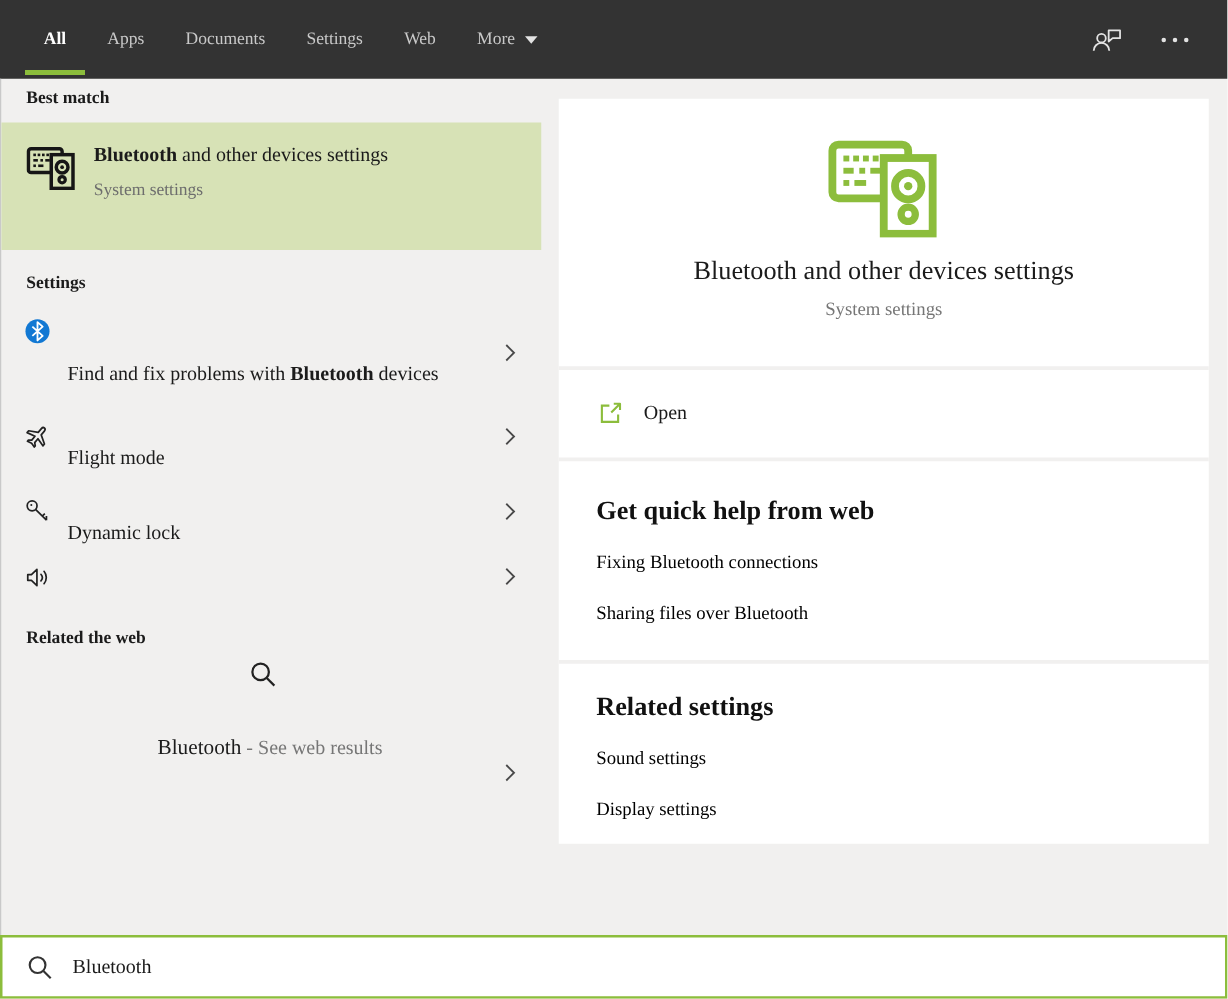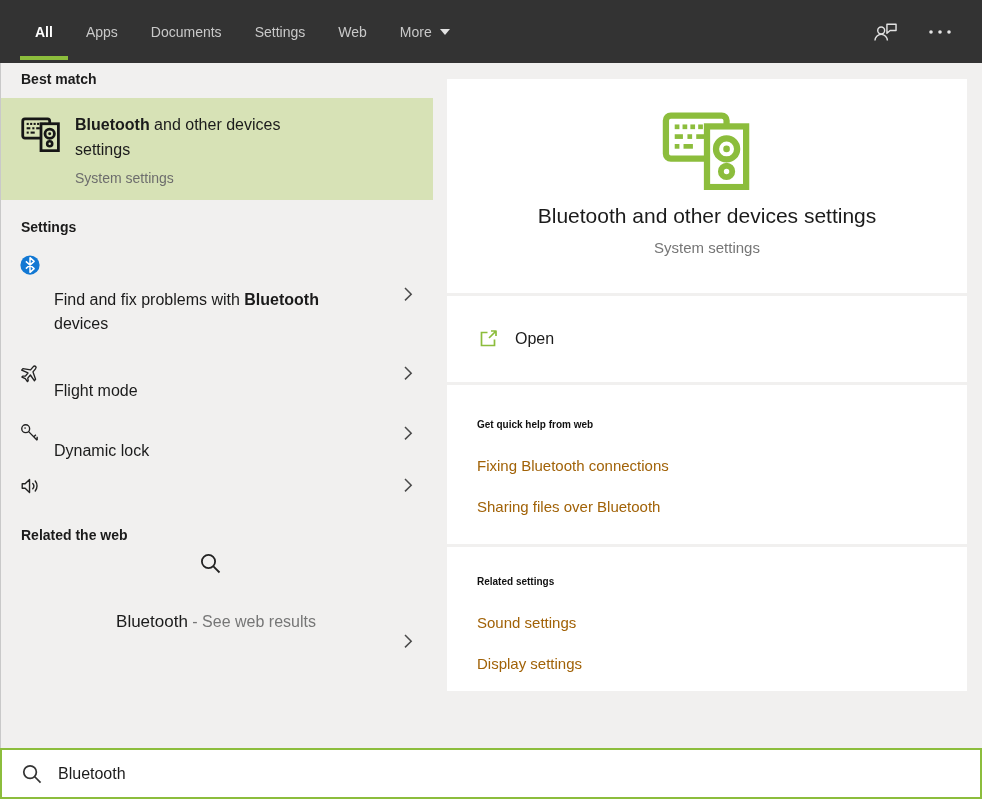--- a/index.html
+++ b/index.html
@@ -1,19 +1,19 @@
 <!DOCTYPE html>
 <html><head>
 <meta charset="utf-8">
 <style>
   * { margin:0; padding:0; box-sizing:border-box; }
   html,body { width:982px; height:799px; overflow:hidden; background:#fff;
               font-family:"Liberation Sans", sans-serif; }
   .window { width:982px; height:799px; display:flex; flex-direction:column;
-            background:#f1f0ef; }
+            background:#f1f0ef;font-family:Liberation Serif, serif; }
 
   
   .topbar { height:63px; flex-shrink:0; background:#333333; display:flex;
             justify-content:space-between; align-items:stretch; }
   .tabs { display:flex; gap:33px; padding-left:35px; }
   .tab { display:flex; align-items:center; font-size:14px; color:#c9c9c9;
          position:relative; cursor:default; }
   .tab.active { color:#ffffff; font-weight:bold; }
   .tab.active::after { content:""; position:absolute; left:-15px; right:-15px;
                        bottom:3px; height:4px; background:var(--accent); }
@@ -53,27 +53,27 @@
 
   
   .right-panel { width:520px; margin-left:14px; margin-top:16px; background:#ffffff;
                  align-self:flex-start; }
   .rsec + .rsec { border-top:3px solid #f1f0ef; }
   .hero { height:214px; display:flex; flex-direction:column; align-items:center;
           padding-top:21px; }
   .hero-icon { width:96px; height:90px; color:var(--accent); --icon-bg:#ffffff; }
   .hero-title { margin-top:14px; font-size:21px; color:#1b1b1b; }
   .hero-sub { margin-top:11px; font-size:15px; color:#767676; }
-  .open-row { height:89px; display:flex; align-items:center; padding-left:30px; cursor:default; }
+  .open-row { height:73px; display:flex; align-items:center; padding-left:30px; cursor:default; }
   .open-icon { width:22px; height:22px; color:var(--accent); margin-right:16px; display:flex; }
   .open-label { font-size:16px; color:#1b1b1b; }
   .help { padding:31px 30px 29px; }
   .related { padding:26px 30px 19px; }
-  .r-h { font-size:10px; font-weight:bold; color:#111; line-height:17px; }
-  .r-link { margin-top:25px; font-size:15px; line-height:16px; color:#a16207; cursor:default; }
+  .r-h { font-size:21px; font-weight:bold; color:#111; line-height:17px; }
+  .r-link { margin-top:25px; font-size:15px; line-height:16px; color:#000000; cursor:default; }
 
   
   .searchbar { height:51px; flex-shrink:0; background:#fff;
                border:2px solid var(--accent); display:flex; align-items:center;
                padding-left:19px; }
   .sb-icon { width:21px; height:21px; color:#333; margin-right:16px; display:flex; }
   .searchbar input { flex:1; border:none; outline:none; background:transparent;
                      font-family:inherit; font-size:16px; color:#1b1b1b; height:100%; }
 
   svg { display:block; }

